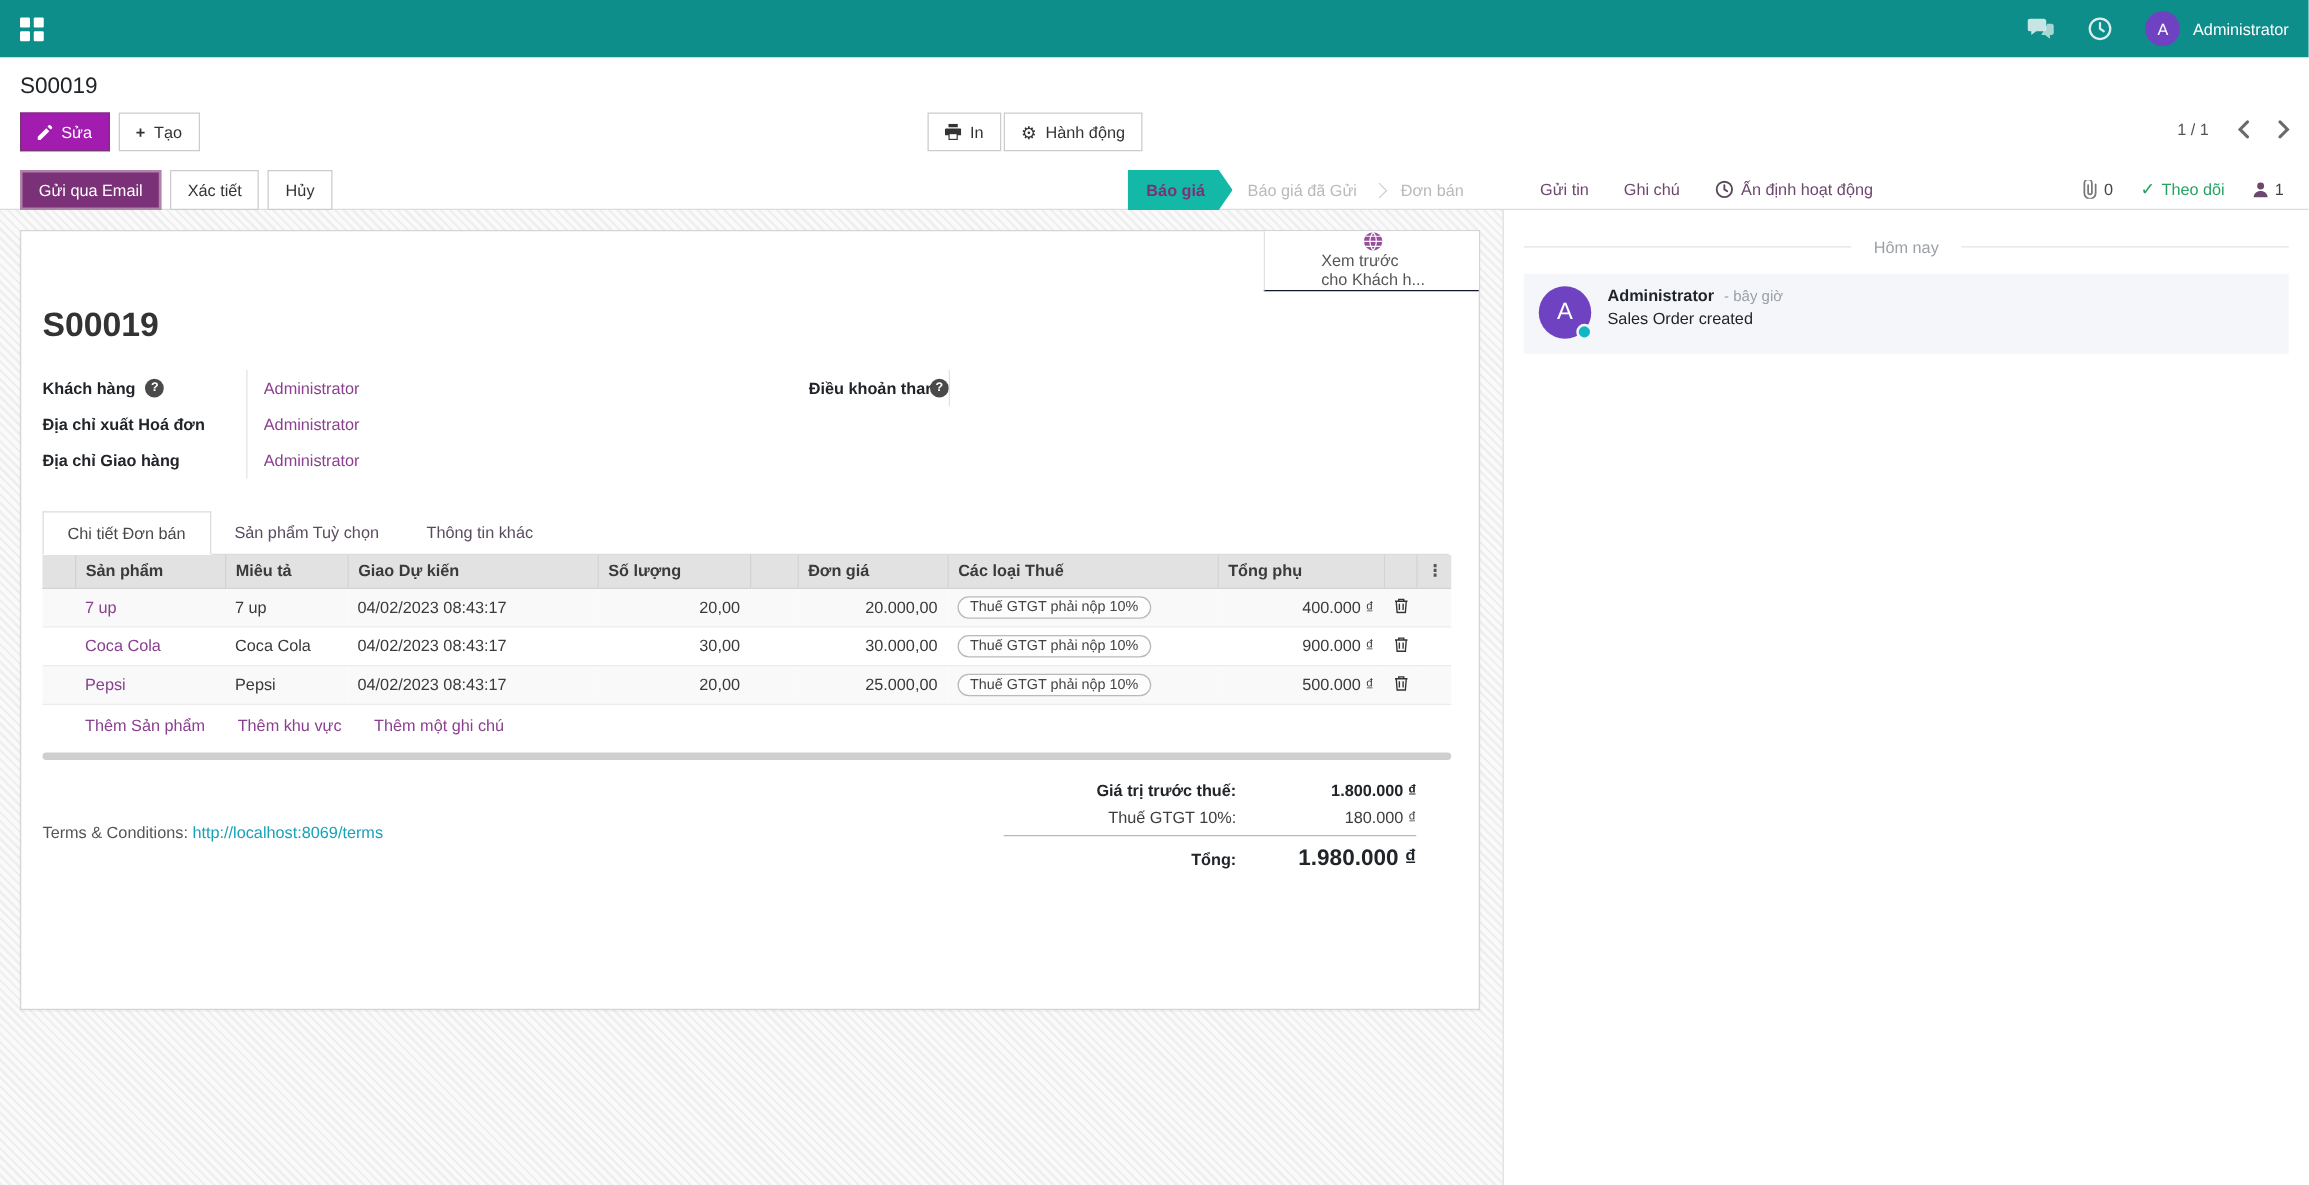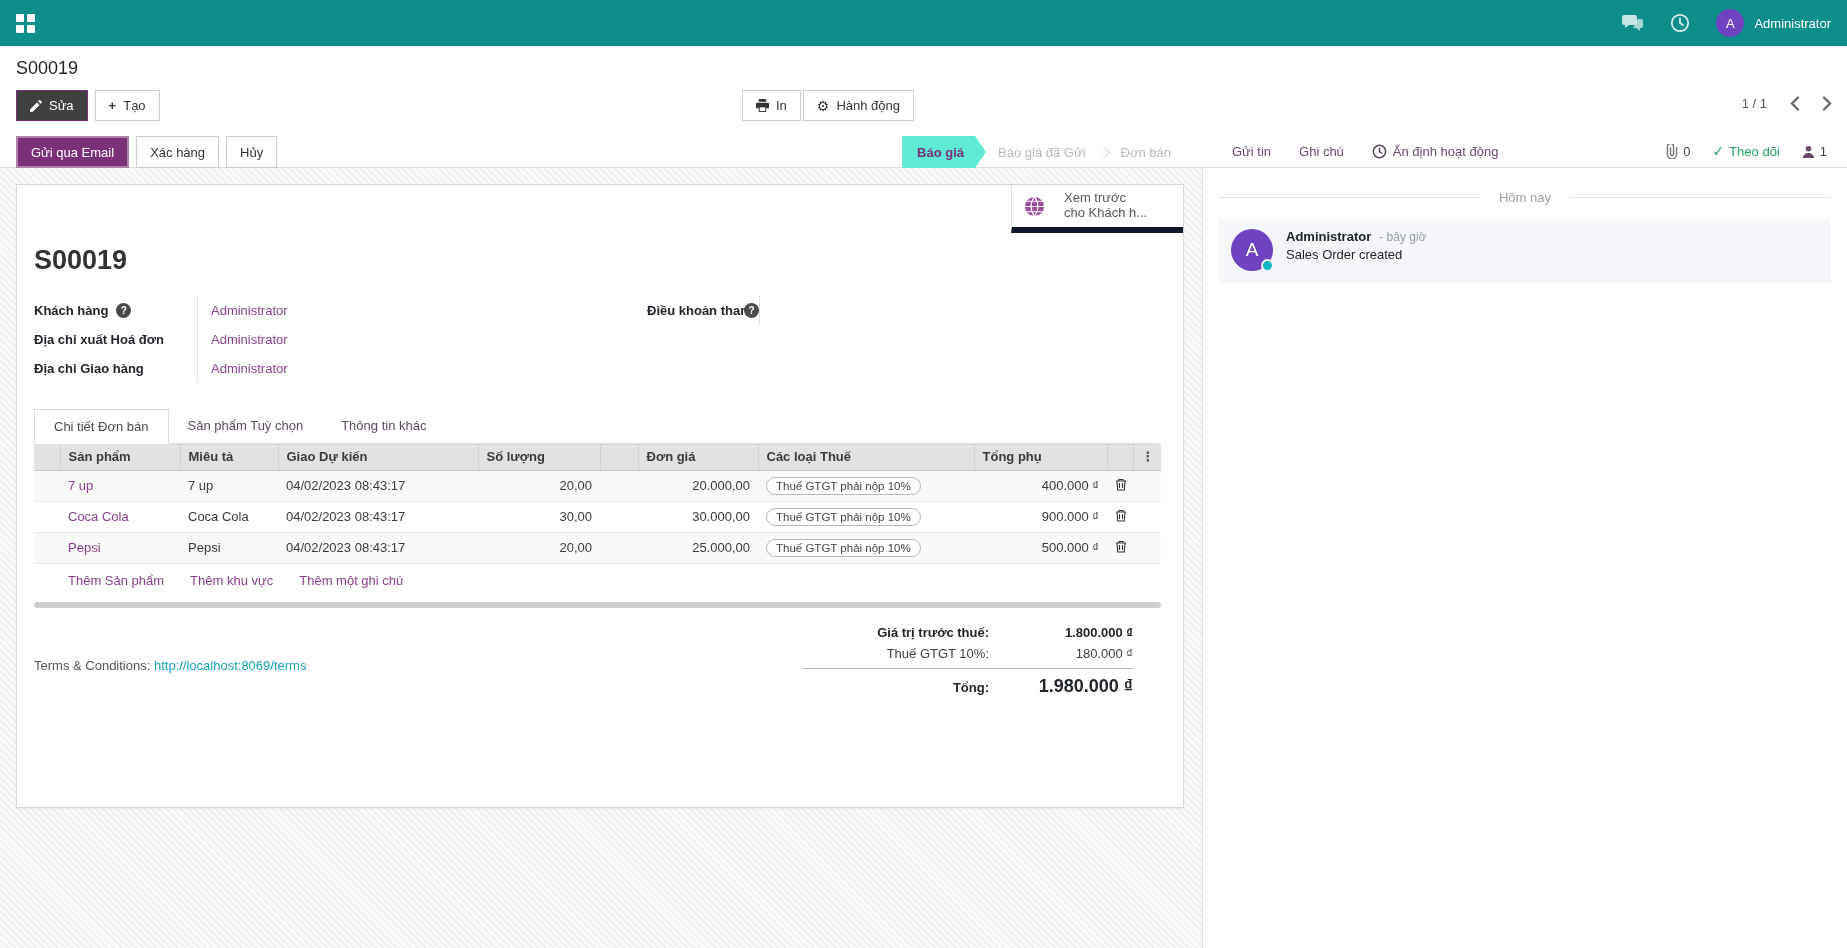--- a/index.html
+++ b/index.html
@@ -15,48 +15,48 @@
   .apps-grid span { background:#fff; border-radius:1px; }
   .nav-right { margin-left:auto; display:flex; align-items:center; gap:26px; }
   .nav-icon { opacity:.85; cursor:pointer; display:flex; }
   .user-menu { display:flex; align-items:center; gap:10px; cursor:pointer; }
   .avatar-sm { width:28px; height:28px; border-radius:50%; background:#6f42c1; display:flex; align-items:center; justify-content:center; color:#fff; font-size:13px; }
 
   
   .control-panel { position:relative; height:122px; background:#fff; border-bottom:1px solid #dcdcdc; }
   .breadcrumb { position:absolute; left:16px; top:12px; font-size:18px; color:#212529; }
   .btn { display:inline-flex; align-items:center; gap:7px; height:31px; padding:0 13px; font-size:13px; background:#fff; border:1px solid #ccc; color:#333; cursor:pointer; font-family:inherit; }
-  .btn-primary { background:#404040; border-color:#7b3177; color:#fff; }
+  .btn-primary { background:#a21caf; border-color:#7b3177; color:#fff; }
   .btn-highlight { background:#7b3177; border:2px solid #b083ab; color:#fff; }
   .cp-left-buttons { position:absolute; left:16px; top:44px; display:flex; gap:7px; }
   .cp-mid-buttons { position:absolute; left:742px; top:44px; display:flex; gap:2px; }
   .pager { position:absolute; right:14px; top:50px; display:flex; align-items:center; gap:22px; color:#555; }
   .pager-nav { display:flex; gap:22px; }
   .pager-nav .nav-chev { cursor:pointer; display:flex; color:#6a6a6a; }
   .status-buttons { position:absolute; left:16px; top:90px; display:flex; gap:7px; }
   .status-buttons .btn { height:32px; }
   
   .statusbar { position:absolute; right:664px; top:90px; height:32px; display:flex; align-items:stretch; }
   .sb-step { display:flex; align-items:center; padding:0 12px; color:#b9b9b9; font-size:13px; cursor:pointer; white-space:nowrap; }
-  .sb-step.active { background:#5eead4; color:#7b3177; font-weight:bold; padding:0 22px 0 15px;
+  .sb-step.active { background:#14b8a6; color:#7b3177; font-weight:bold; padding:0 22px 0 15px;
     clip-path:polygon(0 0, calc(100% - 11px) 0, 100% 50%, calc(100% - 11px) 100%, 0 100%); }
   .sb-sep { width:9px; height:9px; border-top:1px solid #cfcfcf; border-right:1px solid #cfcfcf; transform:rotate(45deg); margin:auto 1px; }
   
   .chatter-toolbar { position:absolute; left:1202px; right:0; top:88px; height:34px; display:flex; align-items:center; padding:0 20px 0 30px; gap:28px; }
   .ct-link { color:#6d486d; cursor:pointer; white-space:nowrap; display:flex; align-items:center; gap:6px; }
   .ct-right { margin-left:auto; display:flex; align-items:center; gap:22px; }
   .ct-item { display:flex; align-items:center; gap:5px; cursor:pointer; color:#444; }
   .ct-follow { color:#28a164; font-weight:500; }
 
   
   .content { display:flex; height:780px; }
   .main-area { width:1202px; padding:16px 0 0 16px;
     background:repeating-linear-gradient(45deg,#efefef 0px,#efefef 2px,#fafafa 2px,#fafafa 5px); }
   .sheet { position:relative; width:1168px; height:624px; background:#fff; border:1px solid #d5d5d5; box-shadow:0 1px 2px rgba(0,0,0,.06); }
-  .preview-btn { position:absolute; top:0; right:0; width:172px; height:48px; background:#fff; border-left:1px solid #e2e2e2; border-bottom:6px solid #0f172a; display:flex; align-items:center; gap:19px; padding:0 10px 0 12px; color:#555; cursor:pointer; line-height:1.15; }
+  .preview-btn { position:absolute; top:0; right:0; width:172px; height:48px; background:#fff; border-left:1px solid #e2e2e2; border-bottom:1px solid #0f172a; display:flex; align-items:center; gap:1px; padding:0 10px 0 12px; color:#555; cursor:pointer; line-height:1.15;flex-direction:column; }
   .sheet-body { padding:60px 24px 0 17px; }
   .sheet-title { font-size:27px; font-weight:bold; color:#333; margin:0; }
   .o-group { display:flex; margin-top:20px; }
   .col-left { width:565px; }
   .col-right { flex:1; }
   .field-row { display:flex; align-items:center; min-height:29px; }
   .f-label { width:163px; font-weight:bold; color:#212529; display:flex; align-items:center; }
   .f-label .lbl-text { white-space:nowrap; overflow:hidden; }
   .col-right .f-label { width:160px; }
   .help { width:15px; height:15px; min-width:15px; border-radius:50%; background:#4a4a4a; color:#fff; font-size:10px; font-weight:bold; display:flex; align-items:center; justify-content:center; margin-left:8px; }
@@ -179,21 +179,21 @@
       <span class="nav-chev">
         <svg width="11" height="15" viewBox="0 0 11 15">
             <path d="M2 1.5l6 6-6 6" fill="none" stroke="#6a6a6a" stroke-width="2.4" stroke-linecap="round"></path>
           </svg>
       </span>
     </div>
   </div>
 
   <div class="status-buttons">
     <button class="btn btn-highlight">Gửi qua Email</button>
-    <button class="btn">Xác hàng</button>
+    <button class="btn">Xác tiết</button>
     <button class="btn">Hủy</button>
   </div>
 
   <div class="statusbar">
     <div class="sb-step active">Báo giá</div>
     <div class="sb-step">Báo giá đã Gửi</div>
     <span class="sb-sep"></span>
     <div class="sb-step">Đơn bán</div>
   </div>
 

